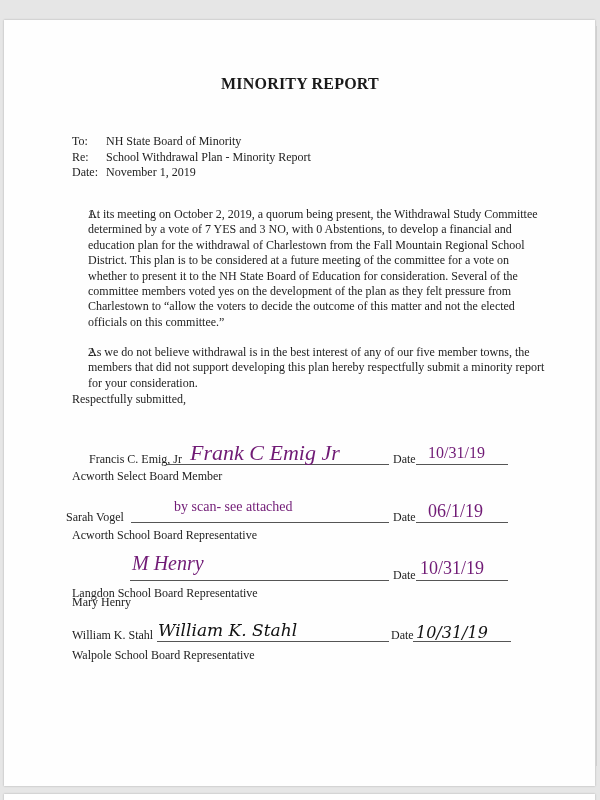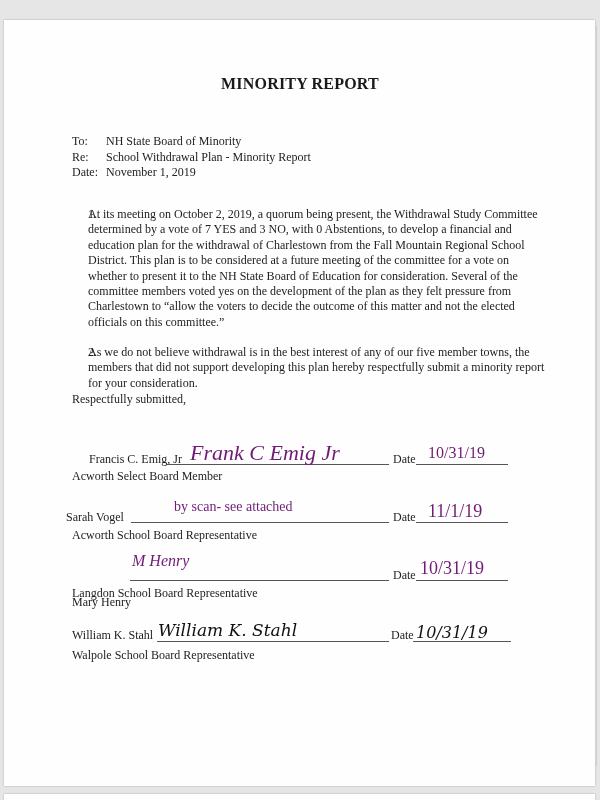--- a/index.html
+++ b/index.html
@@ -61,26 +61,26 @@
 <div class="text" style="left:393px; top:452px;">Date</div>
 <div class="line" style="left:416px; top:464px; width:92px;"></div>
 <div class="sig" style="left:428px; top:444px; font-size:16px;">10/31/19</div>
 <div class="text" style="left:72px; top:469px;">Acworth Select Board Member</div>
 
 <div class="text" style="left:66px; top:510px;">Sarah Vogel</div>
 <div class="line" style="left:131px; top:522px; width:258px;"></div>
 <div class="sig" style="left:146px; top:499px; font-size:14px;margin-left:28px;">by scan- see attached</div>
 <div class="text" style="left:393px; top:510px;">Date</div>
 <div class="line" style="left:416px; top:522px; width:92px;"></div>
-<div class="sig" style="left:428px; top:501px; font-size:18px;">11/1/19</div>
+<div class="sig" style="left:428px; top:501px; font-size:18px;">06/1/19</div>
 <div class="text" style="left:72px; top:528px;">Acworth School Board Representative</div>
 
 <div class="text" style="left:72px; top:595px;">Mary Henry</div>
 <div class="line" style="left:130px; top:580px; width:259px;"></div>
-<div class="sig" style="left:132px; top:552px; font-size:16px; font-style:italic;">M Henry</div>
+<div class="sig" style="left:132px; top:552px; font-size:20px; font-style:italic;">M Henry</div>
 <div class="text" style="left:393px; top:568px;">Date</div>
 <div class="line" style="left:416px; top:580px; width:92px;"></div>
 <div class="sig" style="left:420px; top:558px; font-size:18px;">10/31/19</div>
 <div class="text" style="left:72px; top:586px;">Langdon School Board Representative</div>
 
 <div class="text" style="left:72px; top:628px;">William K. Stahl</div>
 <div class="line" style="left:157px; top:641px; width:232px;"></div>
 <div class="sig black" style="left:158px; top:620px; font-size:17px;">William K. Stahl</div>
 <div class="text" style="left:391px; top:628px;">Date</div>
 <div class="line" style="left:413px; top:641px; width:98px;"></div>

